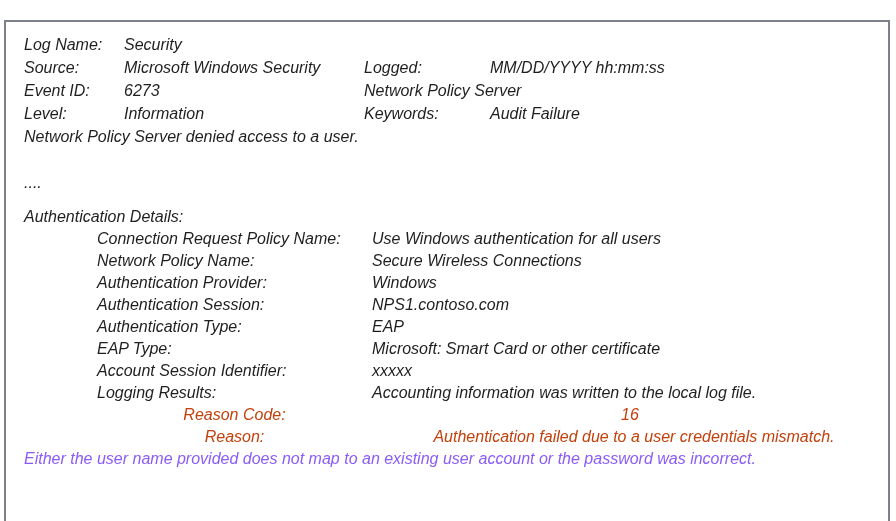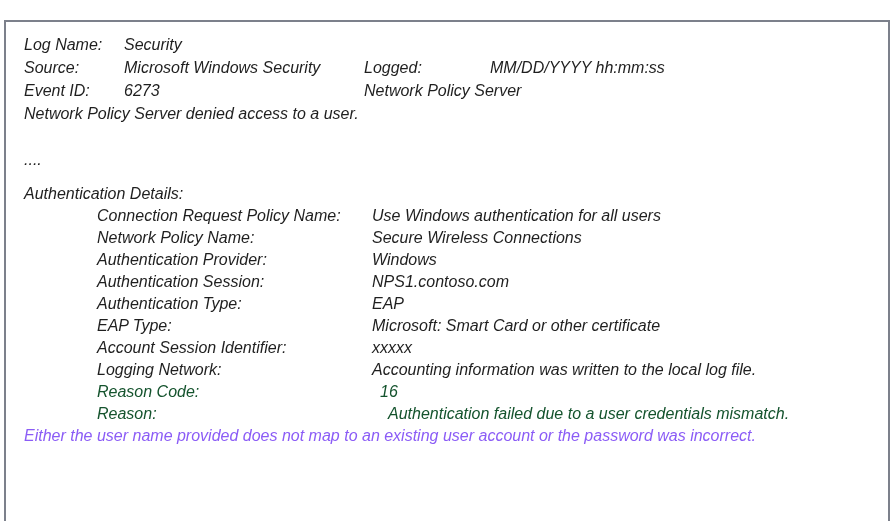--- a/index.html
+++ b/index.html
@@ -39,21 +39,21 @@
   .desc  { line-height: 23px; }
   .dots  { margin-top: 23px; line-height: 23px; }
   .sect  { margin-top: 11px; line-height: 23px; }
   .detail-row {
     display: grid;
     grid-template-columns: 275px auto;
     margin-left: 73px;
     line-height: 22px;
     white-space: nowrap;
   }
-  .red { color: #14532d; }
+  .red { color: #c2410c; text-align: center; }
   .pad-sm { padding-left: 8px; }
   .pad-md { padding-left: 16px; }
   .footer-note {
     line-height: 22px;
     color: #8b5cf6;
     white-space: nowrap;
   }
 </style>
 </head>
 <body>
@@ -70,20 +70,26 @@
     <div class="hdr-row">
       <span>Source:</span>
       <span>Microsoft Windows Security</span>
       <span>Logged:</span>
       <span>MM/DD/YYYY hh:mm:ss</span>
     </div>
     <div class="hdr-row">
       <span>Event ID:</span>
       <span>6273</span>
       <span>Network Policy Server</span>
+    </div>
+    <div class="hdr-row">
+      <span>Level:</span>
+      <span>Information</span>
+      <span>Keywords:</span>
+      <span>Audit Failure</span>
     </div>
 
     <div class="desc">Network Policy Server denied access to a user.</div>
     <div class="dots">....</div>
     <div class="sect">Authentication Details:</div>
 
     <div class="detail-row">
       <span>Connection Request Policy Name:</span>
       <span>Use Windows authentication for all users</span>
     </div>
@@ -105,21 +111,21 @@
     </div>
     <div class="detail-row">
       <span>EAP Type:</span>
       <span>Microsoft: Smart Card or other certificate</span>
     </div>
     <div class="detail-row">
       <span>Account Session Identifier:</span>
       <span>xxxxx</span>
     </div>
     <div class="detail-row">
-      <span>Logging Network:</span>
+      <span>Logging Results:</span>
       <span>Accounting information was written to the local log file.</span>
     </div>
     <div class="detail-row red">
       <span>Reason Code:</span>
       <span class="pad-sm">16</span>
     </div>
     <div class="detail-row red">
       <span>Reason:</span>
       <span class="pad-md">Authentication failed due to a user credentials mismatch.</span>
     </div>

